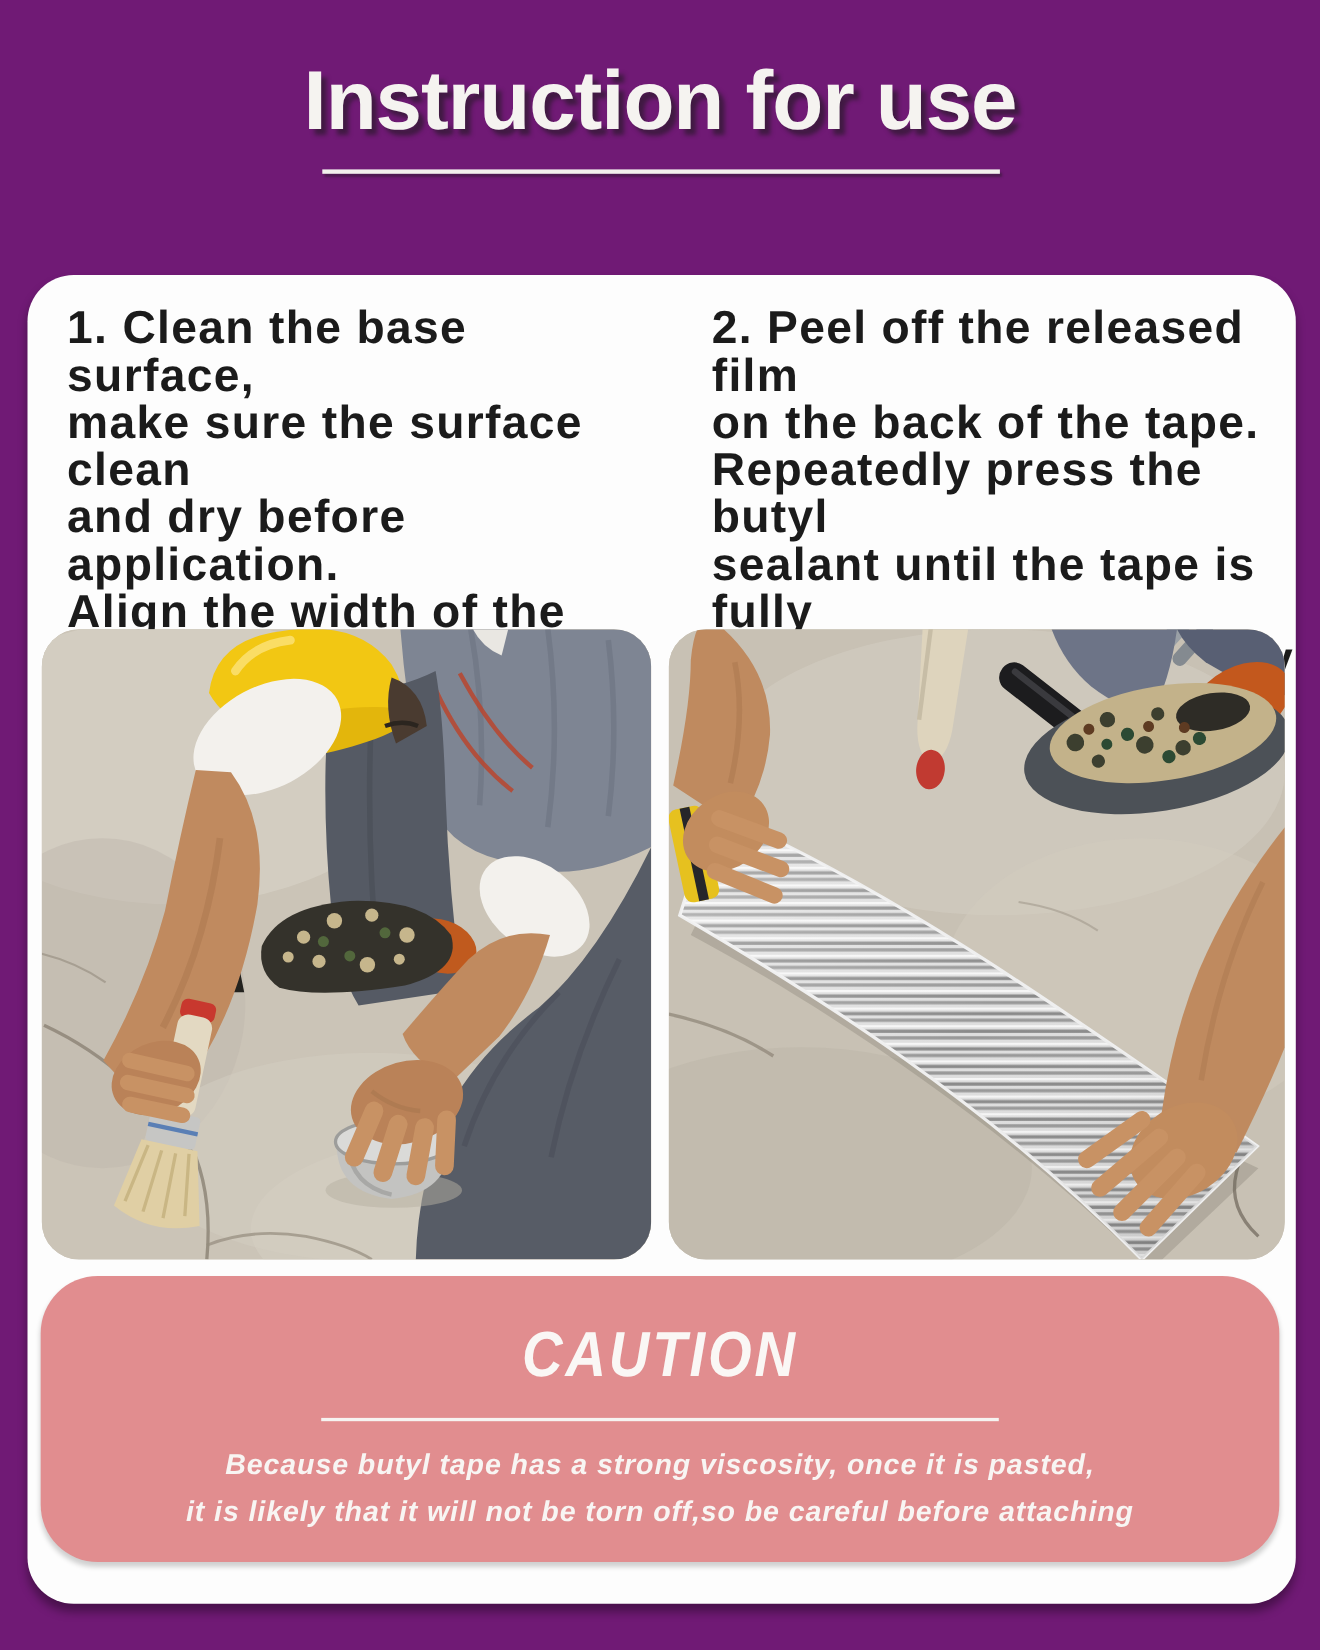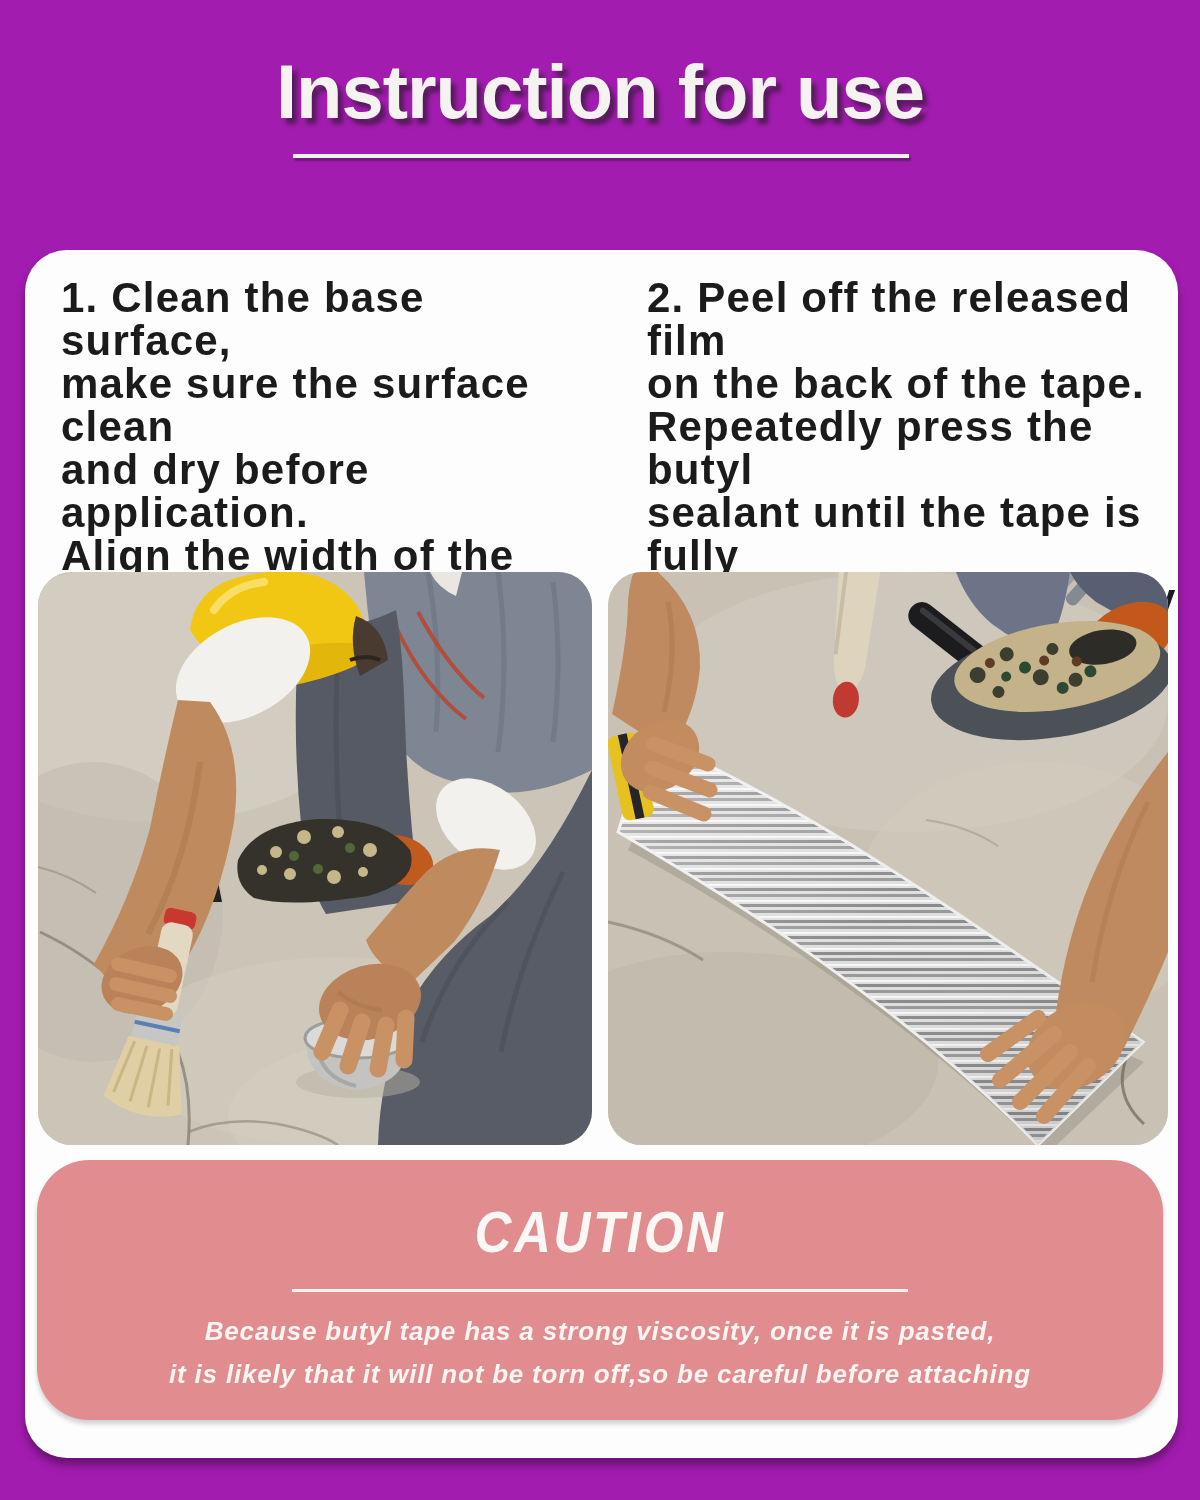--- a/index.html
+++ b/index.html
@@ -1,18 +1,18 @@
 <!DOCTYPE html>
 <html><head>
 <meta charset="utf-8">
 <style>
   html,body{margin:0;padding:0;background:#575756;}
   .canvas{
     position:relative;width:1200px;height:1500px;overflow:hidden;
-    background:#a21caf;
+    background:#701a75;
     font-family:"Liberation Sans","DejaVu Sans",sans-serif;
   }
   
   .page-title{
     position:absolute;top:52px;left:0;width:100%;
     text-align:center;font-size:76px;font-weight:bold;letter-spacing:-1px;
     color:#f5f3f0;text-shadow:5px 6px 4px rgba(25,25,25,0.55);
     line-height:1.05;
   }
   .title-underline{

